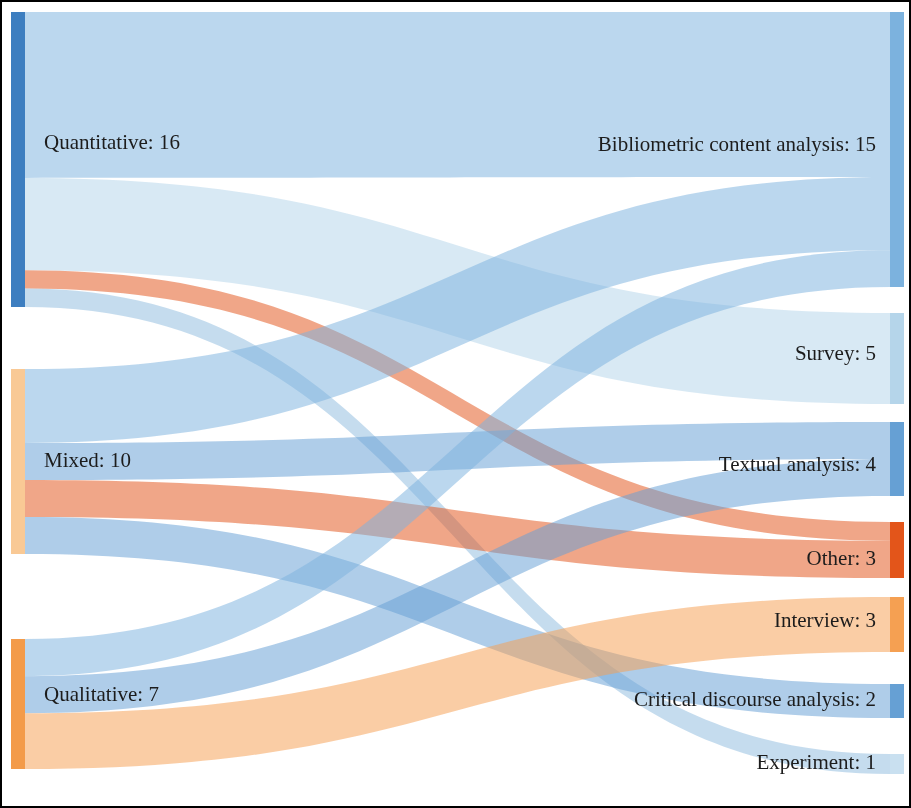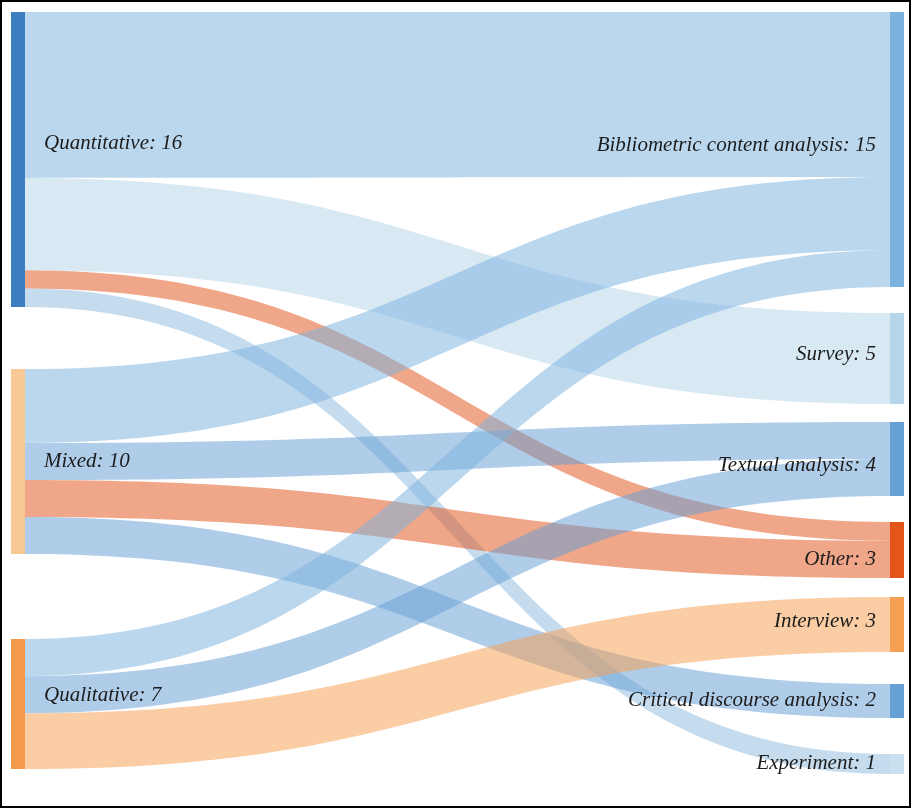--- a/index.html
+++ b/index.html
@@ -9,21 +9,20 @@
     font-family: "Liberation Serif", "DejaVu Serif", serif;
   }
   #frame {
     position: relative;
     width: 911px;
     height: 808px;
     box-sizing: border-box;
     border: 2px solid #000000;
     background: #ffffff;
     overflow: hidden;
-    font-style: italic;
   }
   #sankey-svg {
     display: block;
     width: 100%;
     height: 100%;
   }
   .node-label {
     font-family: "Liberation Serif", "DejaVu Serif", serif;
     font-size: 21px;
     fill: #1c1c1c;

